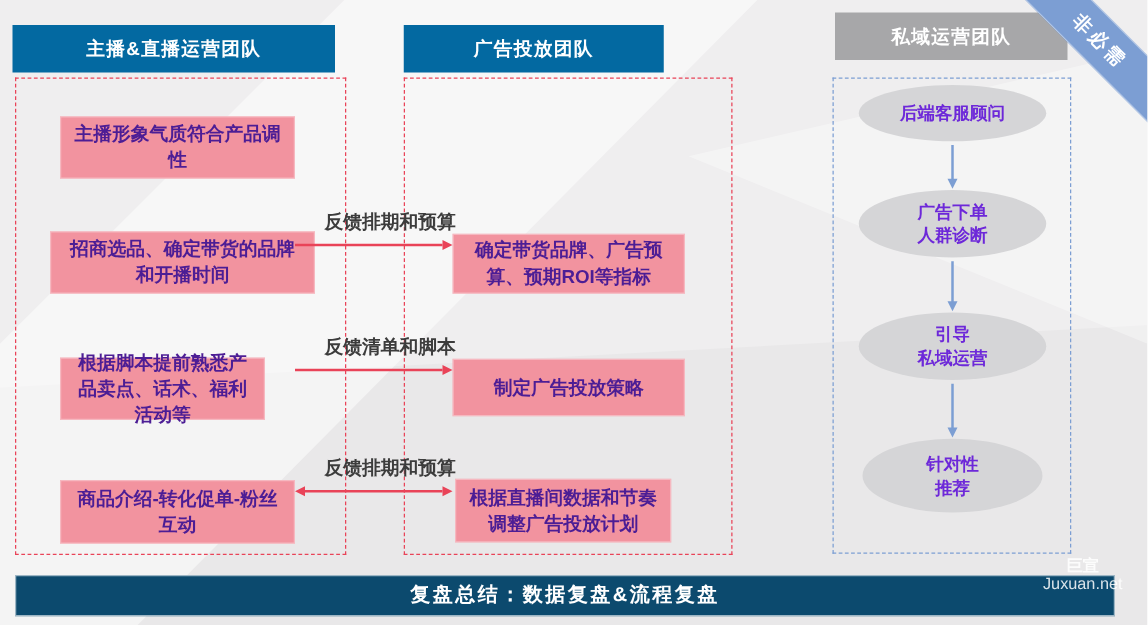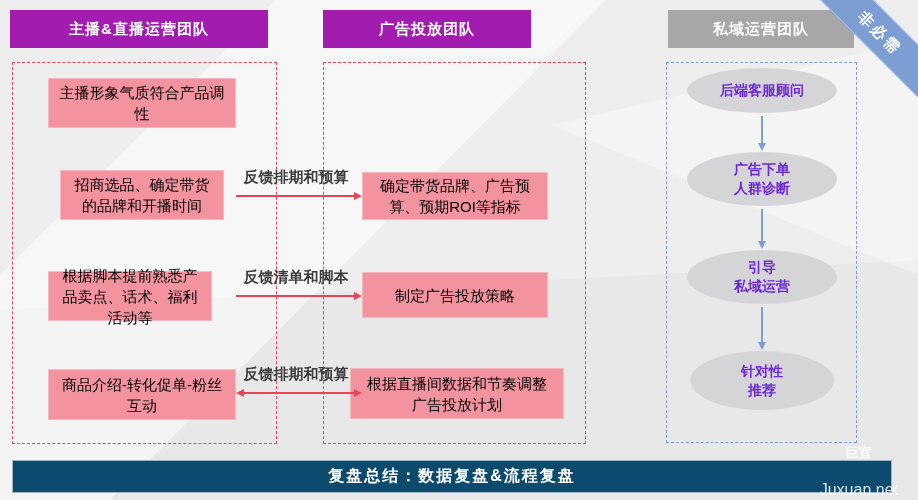--- a/index.html
+++ b/index.html
@@ -12,61 +12,61 @@
   .bg-shape { position:absolute; inset:0; pointer-events:none; }
   .bg-shape.s1 { background:rgba(0,0,0,0.022); clip-path:polygon(0 62%, 100% 52%, 100% 100%, 0 100%); }
   .bg-shape.s2 { background:rgba(255,255,255,0.5); clip-path:polygon(30% 0, 66% 0, 12% 100%, 0 100%, 0 55%); }
   .bg-shape.s3 { background:rgba(255,255,255,0.35); clip-path:polygon(60% 25%, 100% 8%, 100% 55%); }
 
   .col-header {
     position:absolute; top:10px; height:38px;
     display:flex; align-items:center; justify-content:center;
     color:#fff; font-weight:bold; font-size:15px; letter-spacing:1px;
   }
-  .col-header.red  { background:#a21caf; }
+  .col-header.red  { background:#0369a1;margin-top:10px; }
   .col-header.gray { background:#a7a7a9; }
   .ch1 { left:10px;  width:258px; }
   .ch2 { left:323px; width:208px; }
   .ch3 { left:668px; width:186px; }
 
   .lane { position:absolute; top:62px; height:382px; border:1px dashed #e94358; box-sizing:border-box; }
   .lane.c1 { left:12px;  width:265px; }
   .lane.c2 { left:323px; width:263px; }
   .lane.c3 { left:666px; width:191px; height:381px; border-color:#7c9ed3; }
 
   .pbox {
     position:absolute; background:#f2939f; border:1px solid rgba(255,255,255,0.35);
-    color:#000000; font-weight:normal; font-size:15px; line-height:1.4;
+    color:#4c1d95; font-weight:bold; font-size:15px; line-height:1.4;
     display:flex; align-items:center; justify-content:center; text-align:center;
-    padding:3px 9px; box-sizing:border-box;
+    padding:3px 9px; box-sizing:border-box;margin-top:15px;
   }
   .bA { left:48px;  top:78px;  width:188px; height:50px; }
-  .bB { left:60px;  top:170px; width:164px; height:50px; }
+  .bB { left:40px;  top:170px; width:212px; height:50px; }
   .bC { left:48px;  top:271px; width:164px; height:50px; }
   .bD { left:48px;  top:369px; width:188px; height:51px; }
   .bE { left:362px; top:172px; width:186px; height:48px; }
   .bF { left:362px; top:272px; width:186px; height:46px; }
-  .bG { left:350px; top:368px; width:214px; height:51px; }
+  .bG { left:364px; top:368px; width:173px; height:51px; }
 
   .arrow-h { position:absolute; height:0; border-top:2px solid #e94358; }
   .arrow-h::after {
     content:""; position:absolute; right:-8px; top:-5px;
     border-left:8px solid #e94358; border-top:4px solid transparent; border-bottom:4px solid transparent;
   }
   .arrow-h.double::before {
     content:""; position:absolute; left:-8px; top:-5px;
     border-right:8px solid #e94358; border-top:4px solid transparent; border-bottom:4px solid transparent;
   }
   .a1 { left:236px; top:195px; width:118px; }
   .a2 { left:236px; top:295px; width:118px; }
   .a3 { left:244px; top:392px; width:110px; }
 
   .arrow-label {
     position:absolute; width:120px; text-align:center;
-    color:#3c3c3c; font-weight:bold; font-size:15px; white-space:nowrap;
+    color:#3c3c3c; font-weight:bold; font-size:15px; white-space:nowrap;margin-left:16px;
   }
   .l1 { left:236px; top:168px; }
   .l2 { left:236px; top:268px; }
   .l3 { left:236px; top:365px; }
 
   .ellipse {
     position:absolute; background:#d5d5d7; border-radius:50%;
     display:flex; align-items:center; justify-content:center; text-align:center;
     color:#6d28d9; font-weight:bold; font-size:14px; line-height:1.35; white-space:pre-line;
   }
@@ -97,21 +97,21 @@
     background:#0c4a6e; border:1px solid rgba(255,255,255,0.6); box-sizing:border-box;
     display:flex; align-items:center; justify-content:center;
     color:#fff; font-weight:bold; font-size:16px; letter-spacing:2px;
   }
 
   .watermark {
     position:absolute; right:20px; top:446px; text-align:center;
     color:rgba(255,255,255,0.85); line-height:1.1; pointer-events:none;
   }
   .watermark .wm1 { font-size:13px; font-weight:bold; }
-  .watermark .wm2 { font-size:16px;margin-top:21px; }
+  .watermark .wm2 { font-size:13px; }
 </style>
 </head>
 <body>
 
 <div class="canvas">
 
   <div class="bg-shape s1"></div>
   <div class="bg-shape s2"></div>
   <div class="bg-shape s3"></div>
 

